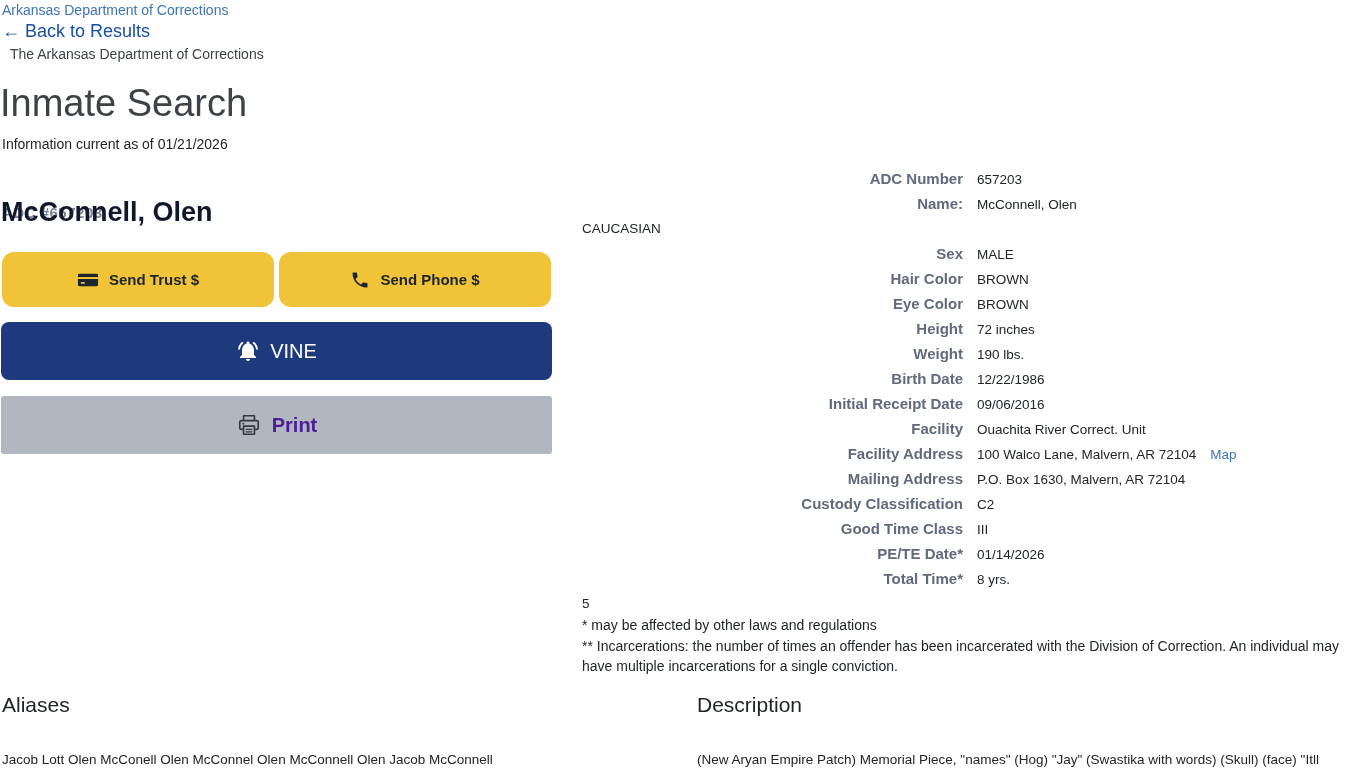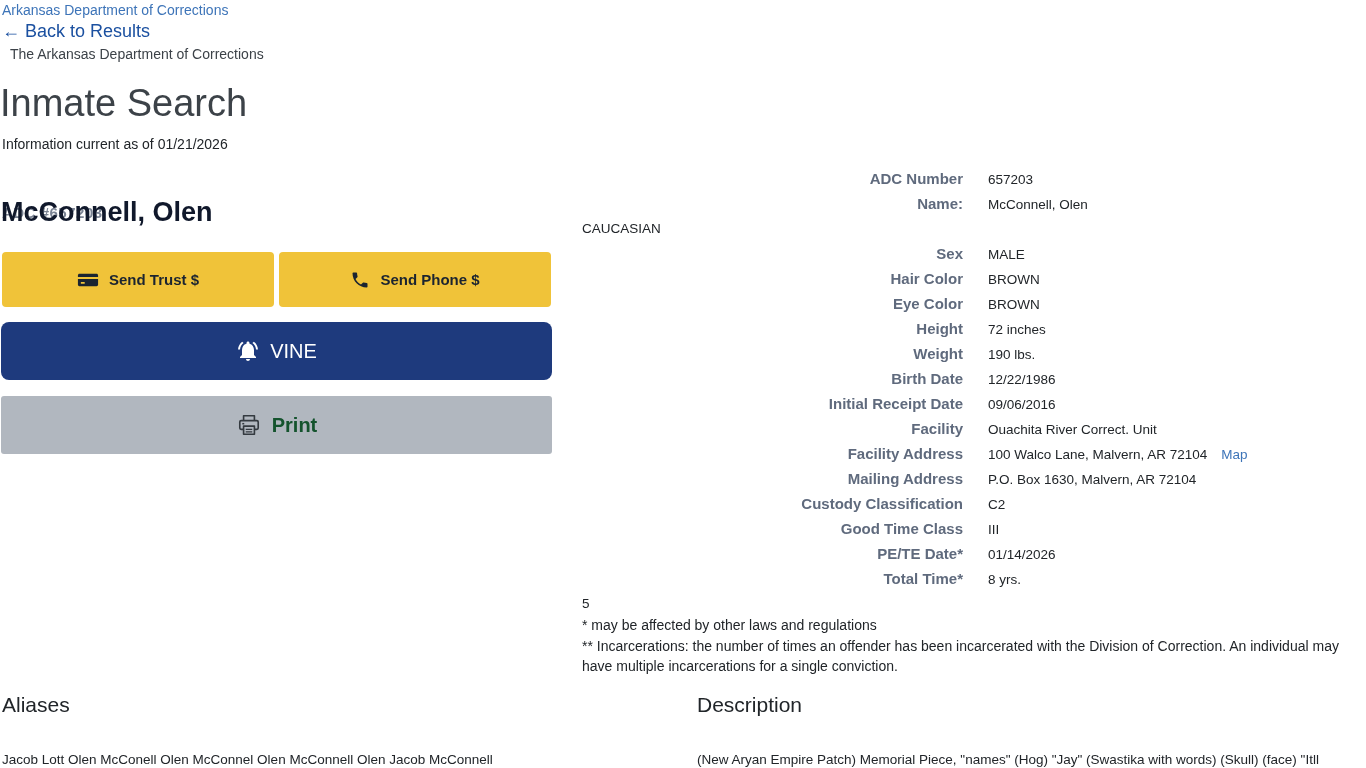--- a/index.html
+++ b/index.html
@@ -24,31 +24,31 @@
   .info-current{position:absolute;left:2px;top:136px;font-size:14px;}
 
   
   .adc-heading{position:absolute;left:2px;top:166px;font-size:15px;font-weight:700;
     color:var(--adc-gray);letter-spacing:.5px;margin-top:38px;}
   .name-heading{position:absolute;left:1px;top:197px;font-size:27px;font-weight:700;
     color:var(--name-dark);}
   .btn-row{position:absolute;left:2px;top:252px;width:549px;display:flex;gap:5px;}
   .btn{border:none;cursor:pointer;display:flex;align-items:center;justify-content:center;
     gap:10px;font-family:"Liberation Sans",sans-serif;}
-  .btn-yellow{flex:1;height:55px;background:var(--yellow);border-radius:4px;
+  .btn-yellow{flex:1;height:55px;background:var(--yellow);border-radius:12px;
     color:var(--btn-dark-text);font-size:15px;font-weight:700;}
   .btn-vine{position:absolute;left:1px;top:322px;width:551px;height:58px;
     background:var(--navy);border-radius:8px;color:#fff;font-size:20px;font-weight:400;}
   .btn-print{position:absolute;left:1px;top:396px;width:551px;height:58px;
-    background:var(--gray-btn);border-radius:3px;color:#14532d;font-size:20px;font-weight:700;}
+    background:var(--gray-btn);border-radius:3px;color:#4c1d95;font-size:20px;font-weight:700;}
   .btn svg{flex:0 0 auto;}
 
   
   .details{position:absolute;left:582px;top:166px;width:770px;}
-  .drow{display:grid;grid-template-columns:381px 1fr;column-gap:25px;height:25px;
+  .drow{display:grid;grid-template-columns:381px 1fr;column-gap:14px;height:25px;
     align-items:baseline;}
   .dlabel{text-align:right;font-size:15px;font-weight:700;color:var(--label-slate);
     line-height:25px;white-space:nowrap;}
   .dvalue{font-size:13.5px;color:var(--text);line-height:25px;white-space:nowrap;}
   .map-link{color:var(--link-blue);text-decoration:none;margin-left:10px;display:none;}
   .footnotes{position:absolute;left:582px;top:615px;width:772px;font-size:14px;
     line-height:20.5px;color:var(--text);}
   .footnotes p{margin:0;}
 
   

